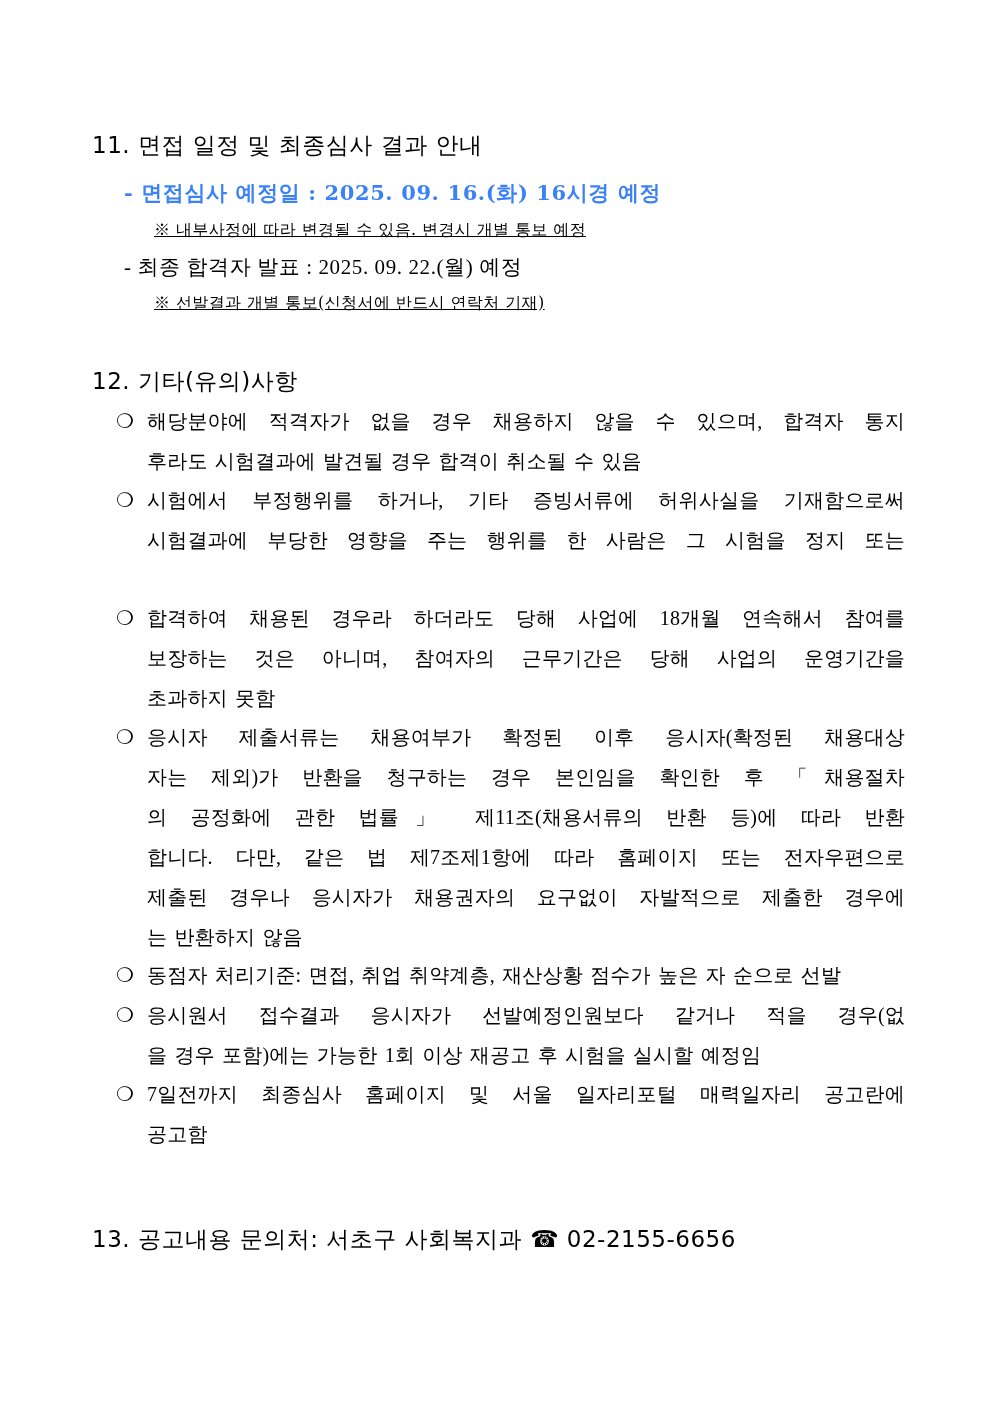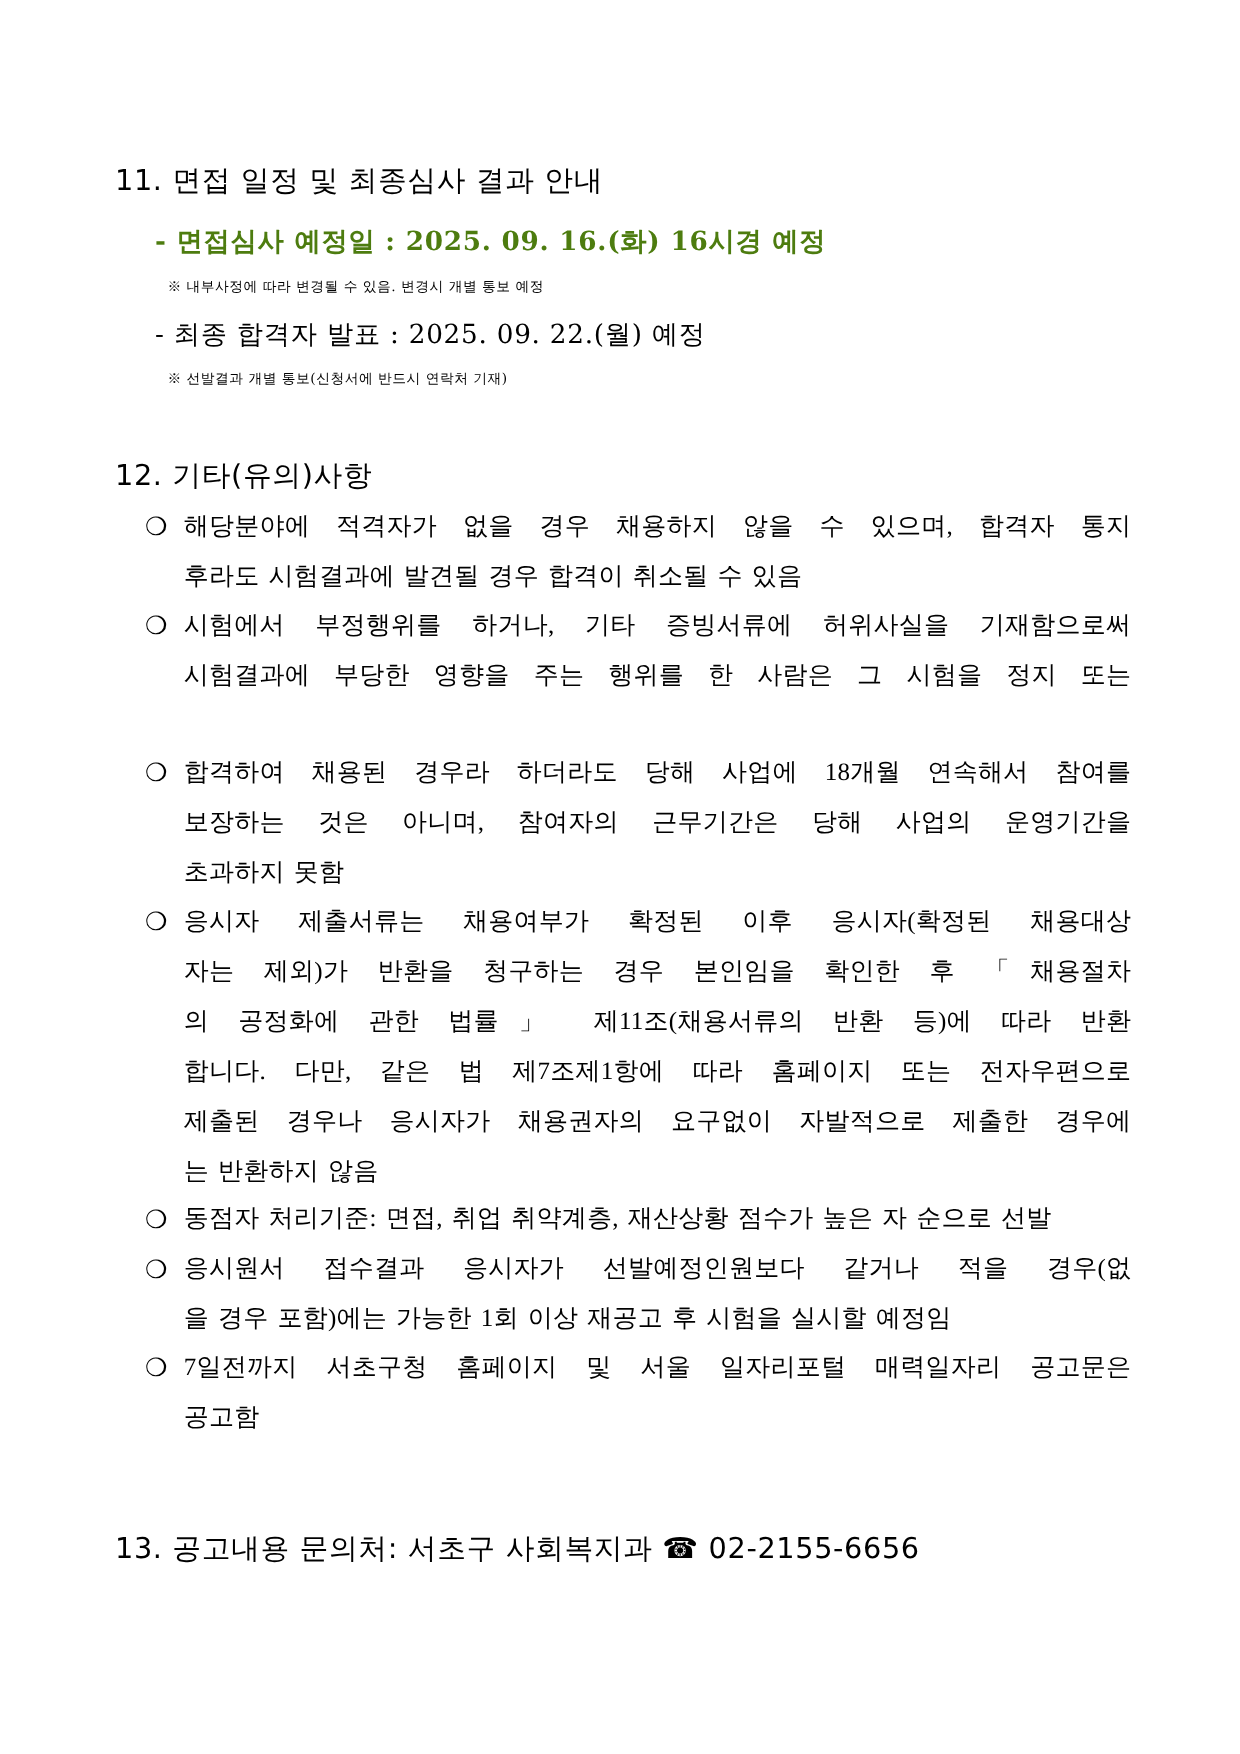--- a/index.html
+++ b/index.html
@@ -36,28 +36,29 @@
       font-family: "DejaVu Serif", serif;
       white-space: nowrap;
     }
     .sub-main {
       left: 124px;
       font-size: 21px;
       line-height: 28px;
       letter-spacing: 0.6px;
     }
     .sub-main.highlight {
-      color: #4d7c0f;
+      color: #3b82f6;
       font-weight: bold;
     }
     .note {
-      left: 134px;
-      font-size: 11px;
+      left: 154px;
+      font-size: 16px;
       line-height: 24px;
       letter-spacing: 0.4px;
+      text-decoration: underline;
     }
     .bullet-block {
       position: absolute;
       left: 113px;
       width: 792px;
     }
     .bullet-marker {
       position: absolute;
       left: 0;
       top: 0;
@@ -91,21 +92,21 @@
 <body>
 
 <div class="page">
 
   <div class="heading" style="top:130px;">11. 면접 일정 및 최종심사 결과 안내</div>
 
   <div class="sub sub-main highlight" style="top:179px;">- 면접심사 예정일 : 2025. 09. 16.(화) 16시경 예정</div>
 
   <div class="sub note" style="top:218px;">※ 내부사정에 따라 변경될 수 있음. 변경시 개별 통보 예정</div>
 
-  <div class="sub sub-main" style="top:253px;">- 최종 합격자 발표 : 2025. 09. 22.(월) 예정</div>
+  <div class="sub sub-main" style="top:253px;font-family:Liberation Serif, serif;">- 최종 합격자 발표 : 2025. 09. 22.(월) 예정</div>
 
   <div class="sub note" style="top:291px;">※ 선발결과 개별 통보(신청서에 반드시 연락처 기재)</div>
 
   <div class="heading" style="top:366px;">12. 기타(유의)사항</div>
 
   <div class="bullet-block" style="top:401px;">
     <span class="bullet-marker">❍</span>
     <div class="bullet-text">
       <span class="line">해당분야에 적격자가 없을 경우 채용하지 않을 수 있으며, 합격자 통지</span>
       <span class="line last">후라도 시험결과에 발견될 경우 합격이 취소될 수 있음</span>
@@ -152,21 +153,21 @@
     <span class="bullet-marker">❍</span>
     <div class="bullet-text">
       <span class="line">응시원서 접수결과 응시자가 선발예정인원보다 같거나 적을 경우(없</span>
       <span class="line last">을 경우 포함)에는 가능한 1회 이상 재공고 후 시험을 실시할 예정임</span>
     </div>
   </div>
 
   <div class="bullet-block" style="top:1074px;">
     <span class="bullet-marker">❍</span>
     <div class="bullet-text">
-      <span class="line">7일전까지 서초구청 홈페이지 및 서울 일자리포털 매력일자리 공고문은</span>
+      <span class="line">7일전까지 최종심사 홈페이지 및 서울 일자리포털 매력일자리 공고란에</span>
       <span class="line last">공고함</span>
     </div>
   </div>
 
   <div class="heading" style="top:1224px;">
     <span>13. 공고내용 문의처: 서초구 사회복지과 </span><span>☎</span><span> 02-2155-6656</span>
   </div>
 
 </div>
 

